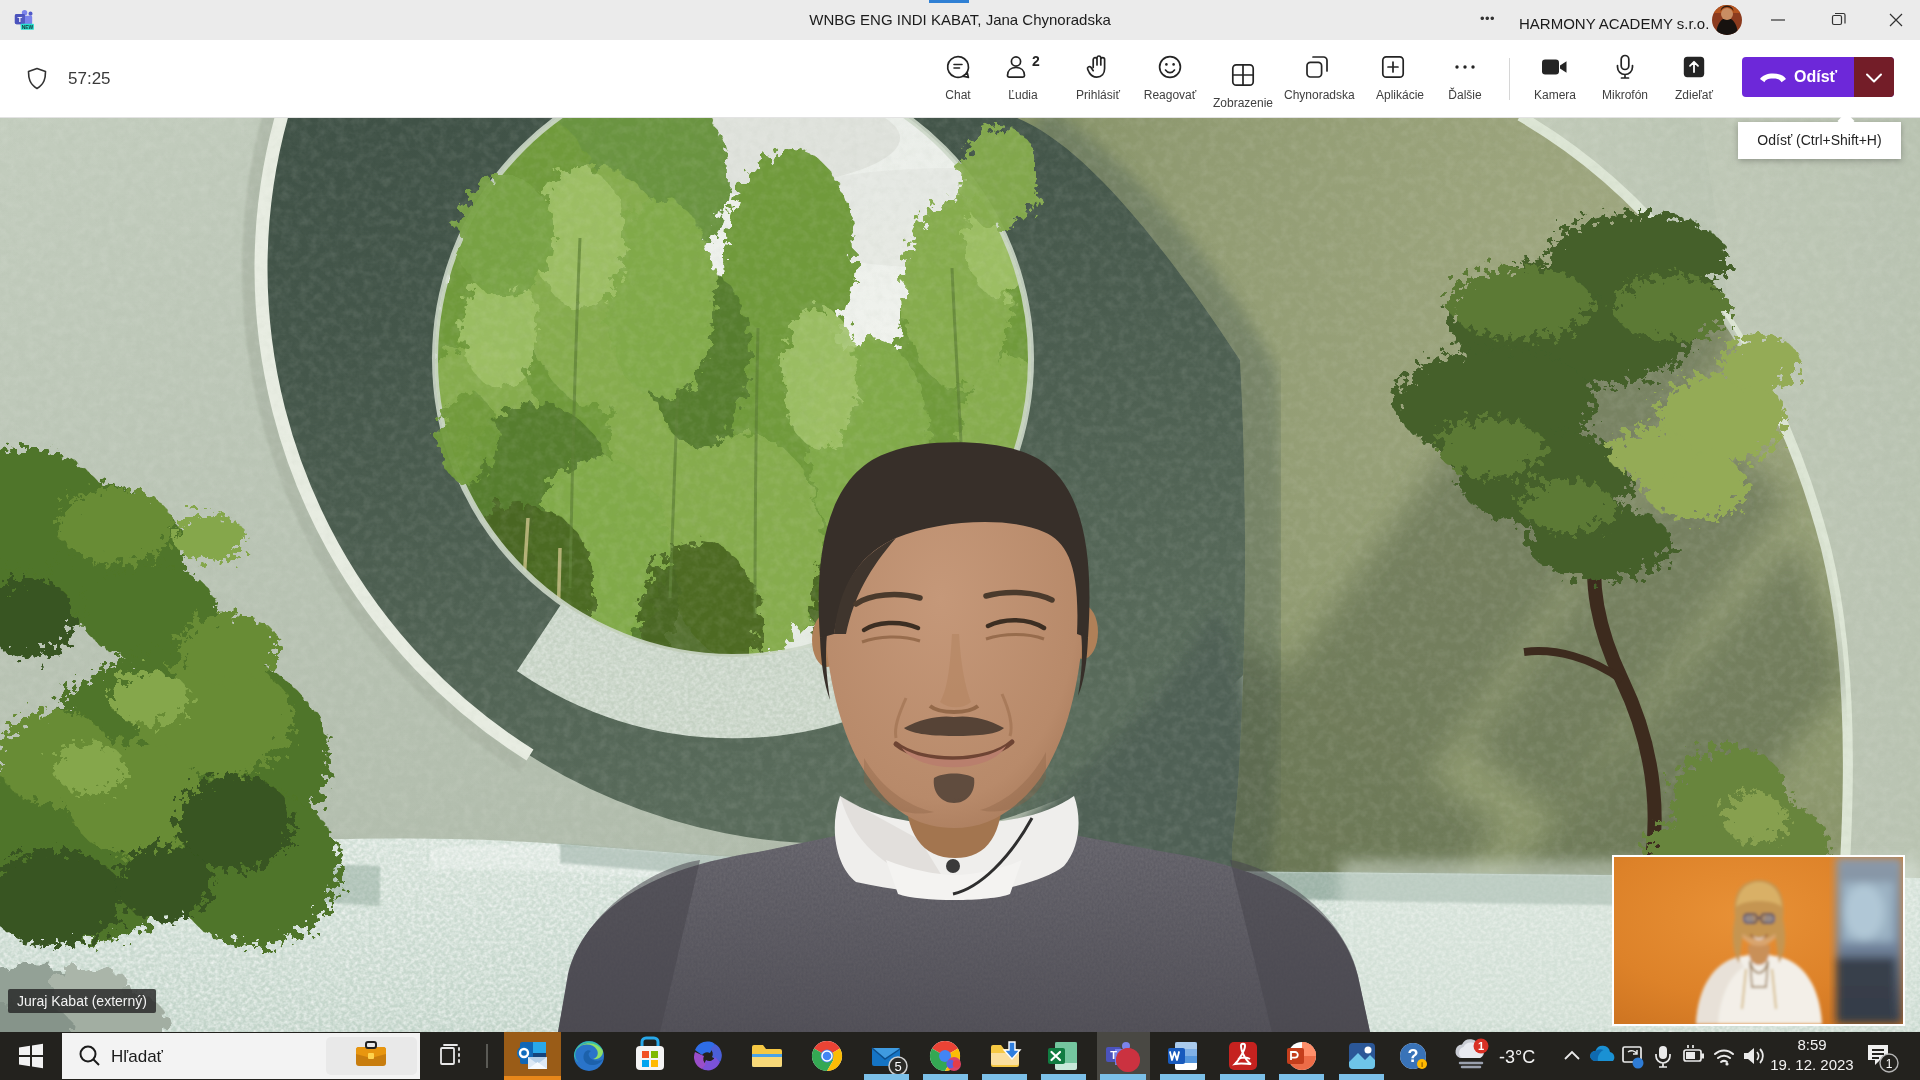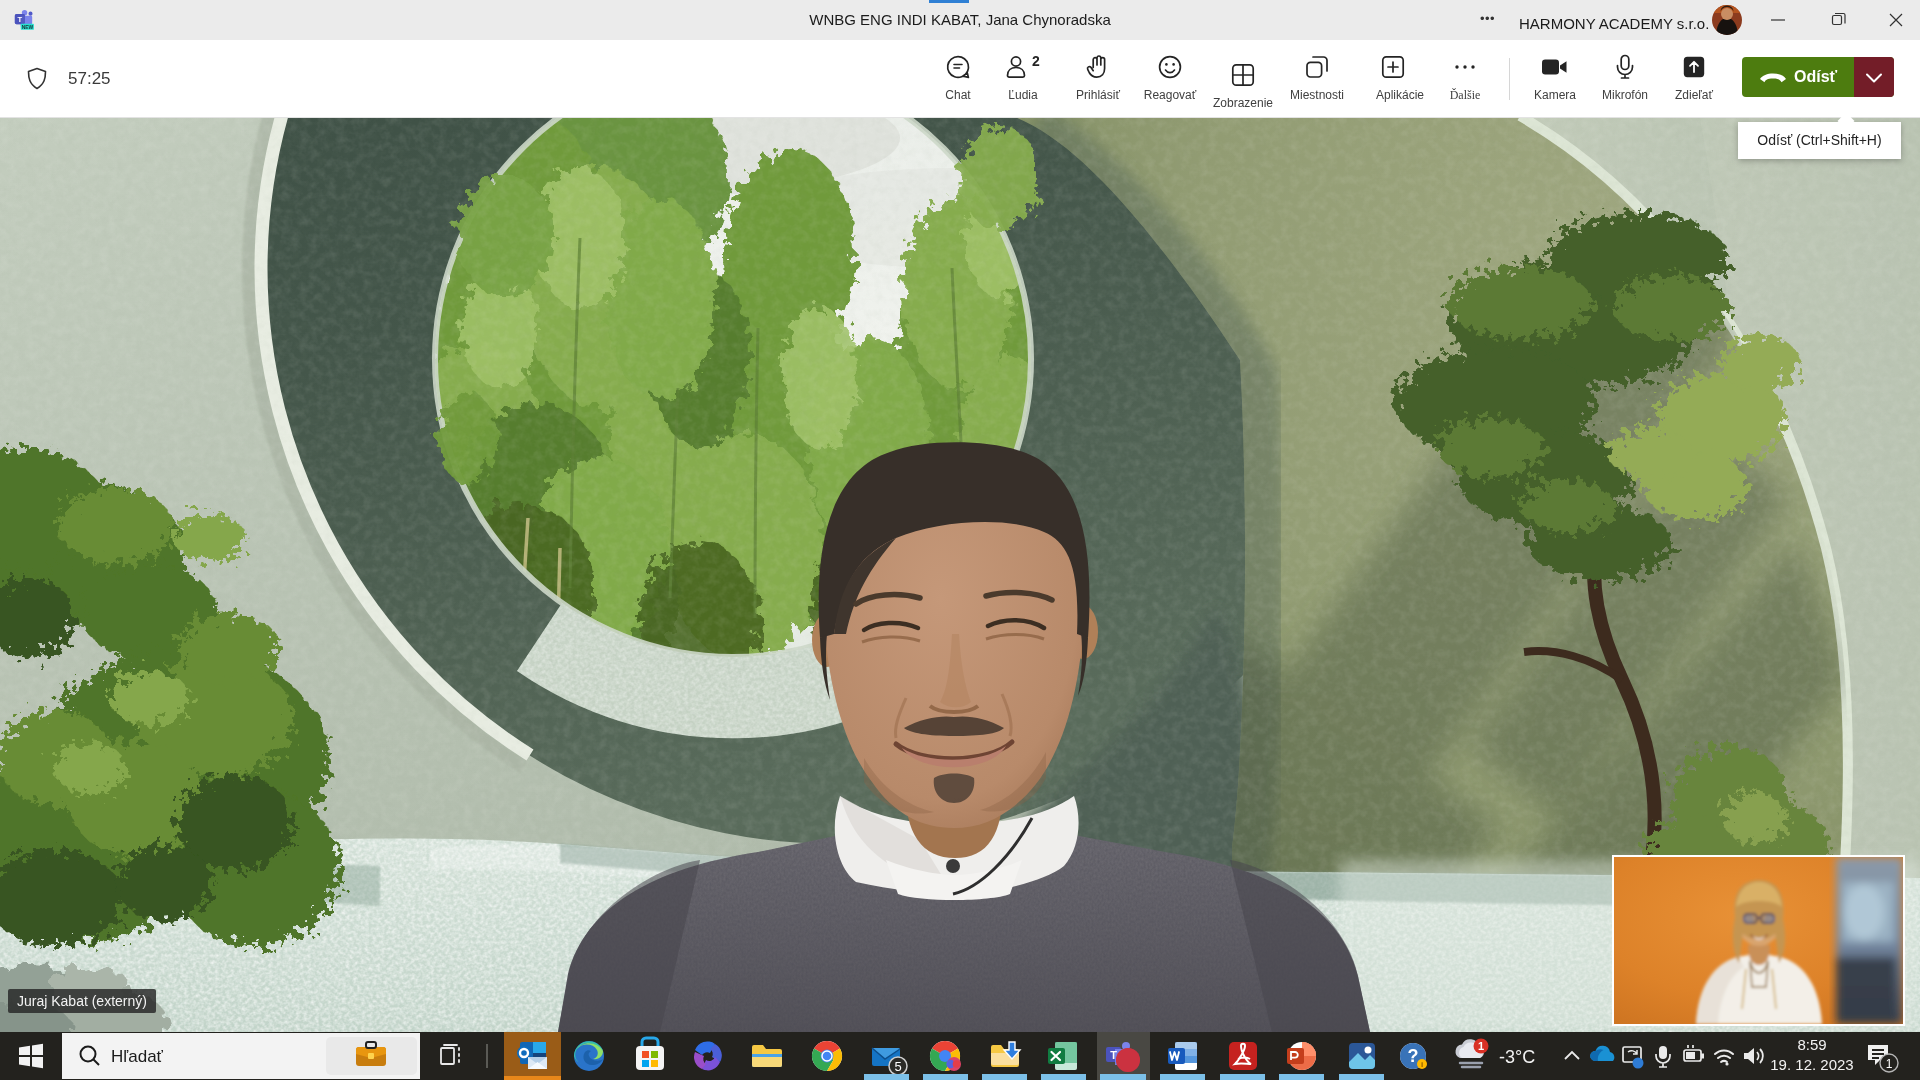--- a/index.html
+++ b/index.html
@@ -128,32 +128,32 @@
         <path d="M13 2.8 V23.2 M2.8 13 H23.2" stroke="#242424" stroke-width="1.7"></path>
       </svg>
       <div class="lab">Zobrazenie</div>
     </div>
 
   <div class="tbtn" style="left:1284px;width:66px;">
       <svg width="26" height="26" viewBox="0 0 26 26">
         <path d="M9 3 h10.6 a3.4 3.4 0 0 1 3.4 3.4 v10.6" fill="none" stroke="#242424" stroke-width="1.7" stroke-linecap="round"></path>
         <rect x="3" y="8.4" width="14.6" height="14.6" rx="3.4" fill="none" stroke="#242424" stroke-width="1.7"></rect>
       </svg>
-      <div class="lab">Miestnosti</div>
+      <div class="lab">Chynoradska</div>
     </div>
 
   <div class="tbtn" style="left:1362px;width:62px;text-align:right;">
       <svg width="26" height="26" viewBox="0 0 26 26">
         <rect x="2.8" y="2.8" width="20.4" height="20.4" rx="3.4" fill="none" stroke="#242424" stroke-width="1.7"></rect>
         <path d="M13 8 v10 M8 13 h10" stroke="#242424" stroke-width="1.7" stroke-linecap="round"></path>
       </svg>
       <div class="lab">Aplikácie</div>
     </div>
 
-  <div class="tbtn" style="left:1437px;width:56px;font-family:Liberation Serif, serif;">
+  <div class="tbtn" style="left:1437px;width:56px;">
       <svg width="28" height="26" viewBox="0 0 28 26">
         <circle cx="6" cy="13" r="1.7" fill="#242424"></circle>
         <circle cx="14" cy="13" r="1.7" fill="#242424"></circle>
         <circle cx="22" cy="13" r="1.7" fill="#242424"></circle>
       </svg>
       <div class="lab">Ďalšie</div>
     </div>
 
   <div class="abs" style="left:1509px;top:18px;width:1px;height:42px;background:#d6d6d6;"></div>
 
@@ -174,21 +174,21 @@
     </div>
 
   <div class="tbtn" style="left:1664px;width:60px;">
       <svg width="26" height="26" viewBox="0 0 26 26">
         <rect x="2.8" y="2.8" width="20.4" height="20.4" rx="3.6" fill="#242424"></rect>
         <path d="M13 18 V8.6 M13 7.8 l-4 4 M13 7.8 l4 4" stroke="#fff" stroke-width="1.8" fill="none" stroke-linecap="round" stroke-linejoin="round"></path>
       </svg>
       <div class="lab">Zdieľať</div>
     </div>
 
-  <div class="abs" style="left:1742px;top:17px;width:152px;height:40px;border-radius:4px;background:#4d7c0f;overflow:hidden;">
+  <div class="abs" style="left:1742px;top:17px;width:152px;height:40px;border-radius:4px;background:#6d28d9;overflow:hidden;">
     <div class="abs" style="left:112px;top:0;width:40px;height:40px;background:#731d28;"></div>
     <svg class="abs" style="left:16px;top:13px" width="30" height="14" viewBox="0 0 30 14">
       <path d="M2 9 C6 1.5 24 1.5 28 9 l-4.5 3.2 c-1.3 -2.2 -2.7 -3.6 -8.5 -3.6 c-5.8 0 -7.2 1.4 -8.5 3.6 Z" fill="#fff"></path>
     </svg>
     <div class="abs" style="left:52px;top:0;width:62px;height:40px;line-height:40px;color:#fff;font-size:16px;font-weight:bold;">Odísť</div>
     <svg class="abs" style="left:123px;top:15px" width="18" height="12" viewBox="0 0 18 12">
         <path d="M2 2.5 l7 7 l7 -7" fill="none" stroke="#fff" stroke-width="2" stroke-linecap="round" stroke-linejoin="round"></path>
       </svg>
   </div>
 </div>

